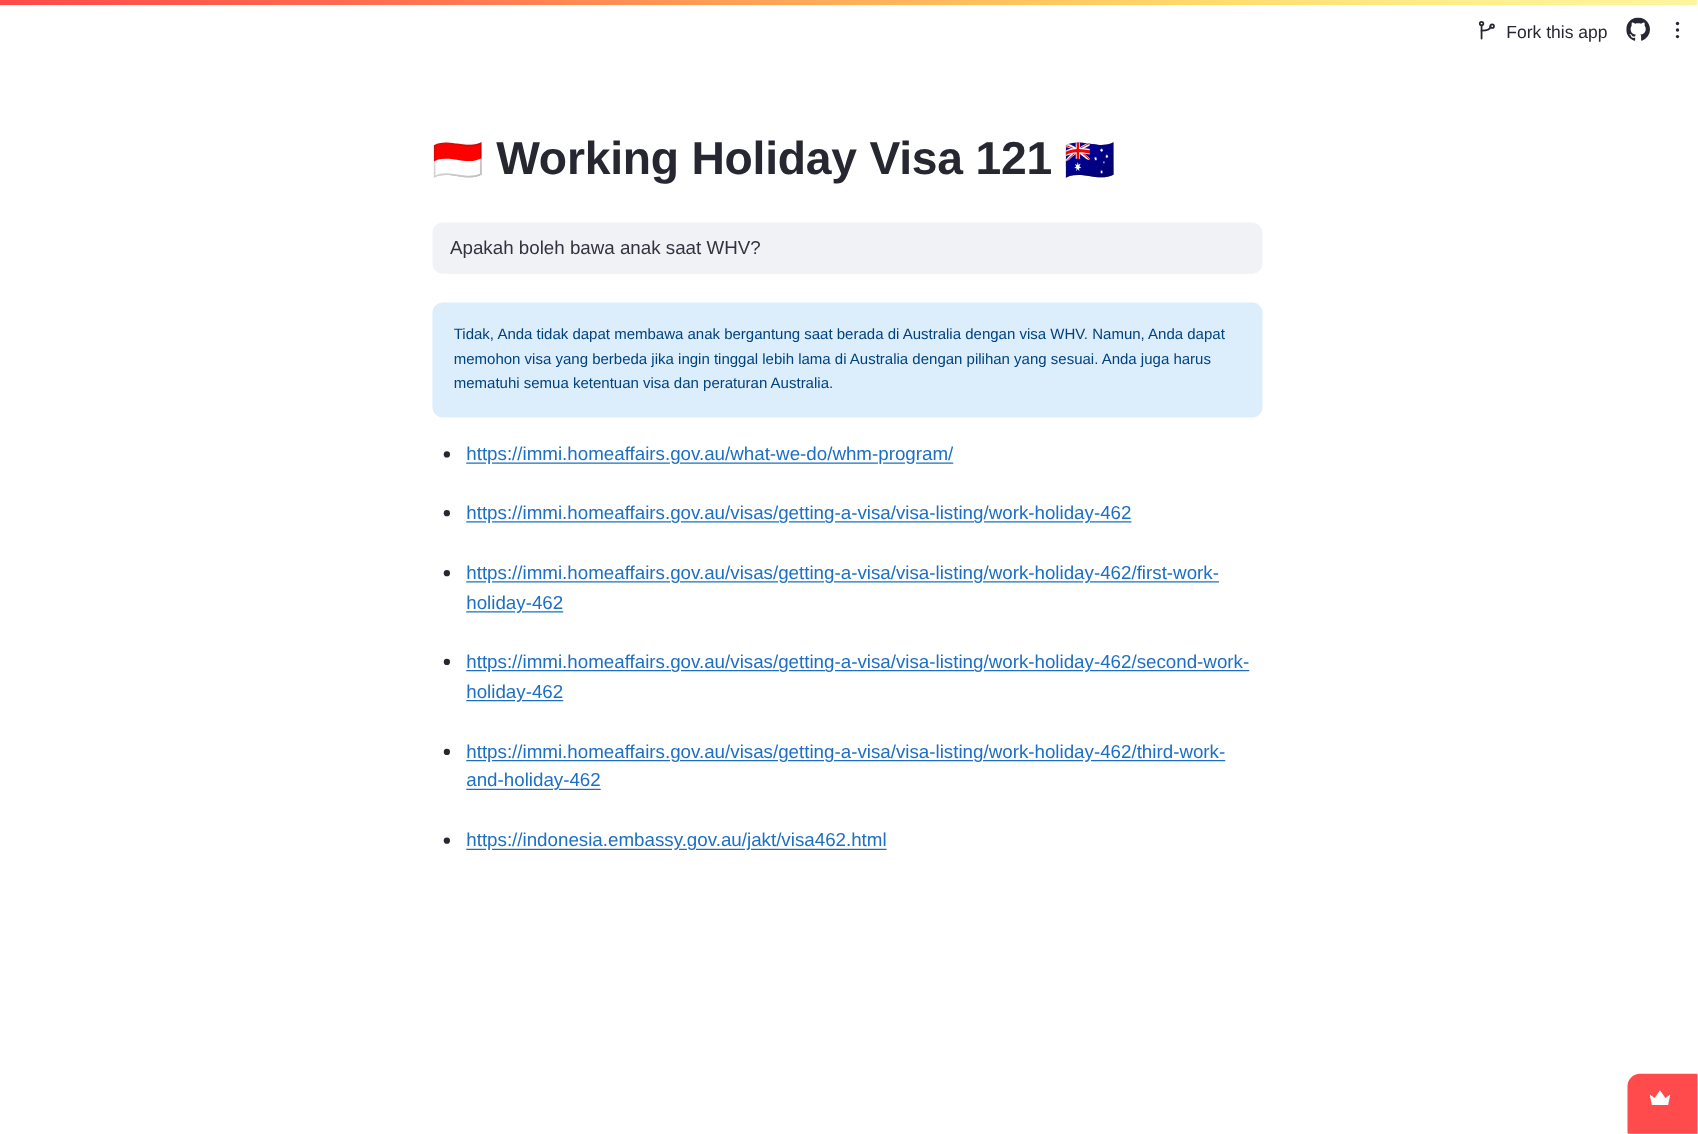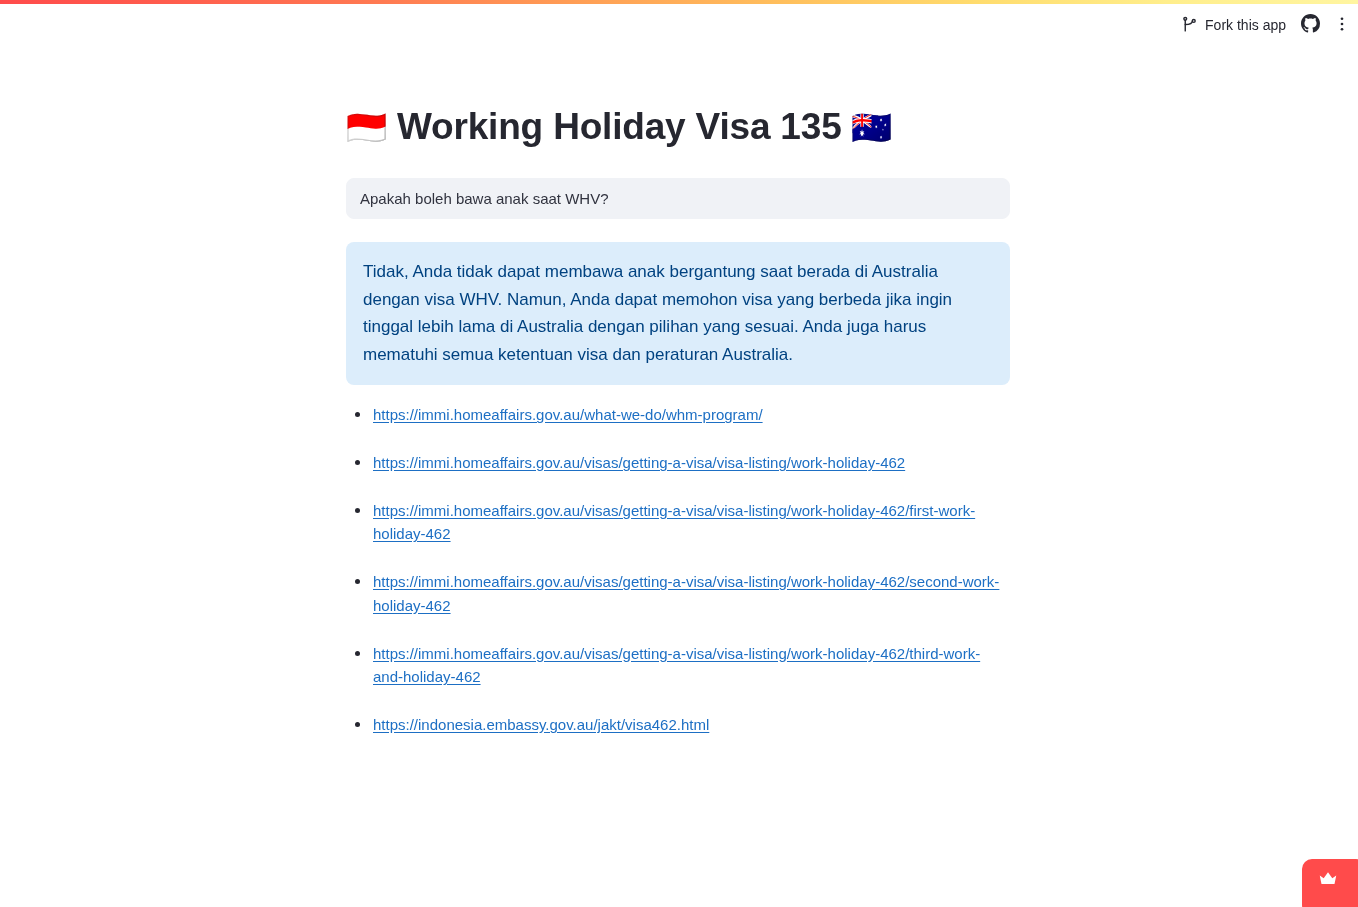--- a/index.html
+++ b/index.html
@@ -123,21 +123,21 @@
   }
 
   
   .info-box {
     margin-top: 23px;
     width: 664px;
     background: #dcedfb;
     border-radius: 8px;
     padding: 16px 17px 17px 17px;
     color: #004280;
-    font-size: 17px;
+    font-size: 12px;
     line-height: 1.62;
   }
 
   
   .sources-para {
     margin-top: 43px;
     width: 650px;
     font-size: 15px;
     font-weight: 700;
     line-height: 1.65;
@@ -226,21 +226,21 @@
           <circle cx="12" cy="5" r="1.8"></circle>
           <circle cx="12" cy="12" r="1.8"></circle>
           <circle cx="12" cy="19" r="1.8"></circle>
         </svg>
       </span>
     </button>
   </div>
 
   <div class="block-container">
 
-    <h1 class="page-title"><span class="flag">🇮🇩</span> <span>Working Holiday Visa 135</span> <span class="flag">🇦🇺</span></h1>
+    <h1 class="page-title"><span class="flag">🇮🇩</span> <span>Working Holiday Visa 121</span> <span class="flag">🇦🇺</span></h1>
 
     <input class="text-input" type="text" value="Apakah boleh bawa anak saat WHV?" style="">
 
     <div class="info-box">Tidak, Anda tidak dapat membawa anak bergantung saat berada di Australia dengan visa WHV. Namun, Anda dapat memohon visa yang berbeda jika ingin tinggal lebih lama di Australia dengan pilihan yang sesuai. Anda juga harus mematuhi semua ketentuan visa dan peraturan Australia.</div>
 
 
     <ul class="link-list">
       <li><a>https://immi.homeaffairs.gov.au/what-we-do/whm-program/</a></li>
       <li><a>https://immi.homeaffairs.gov.au/visas/getting-a-visa/visa-listing/work-holiday-462</a></li>
       <li><a>https://immi.homeaffairs.gov.au/visas/getting-a-visa/visa-listing/work-holiday-462/first-work-holiday-462</a></li>

